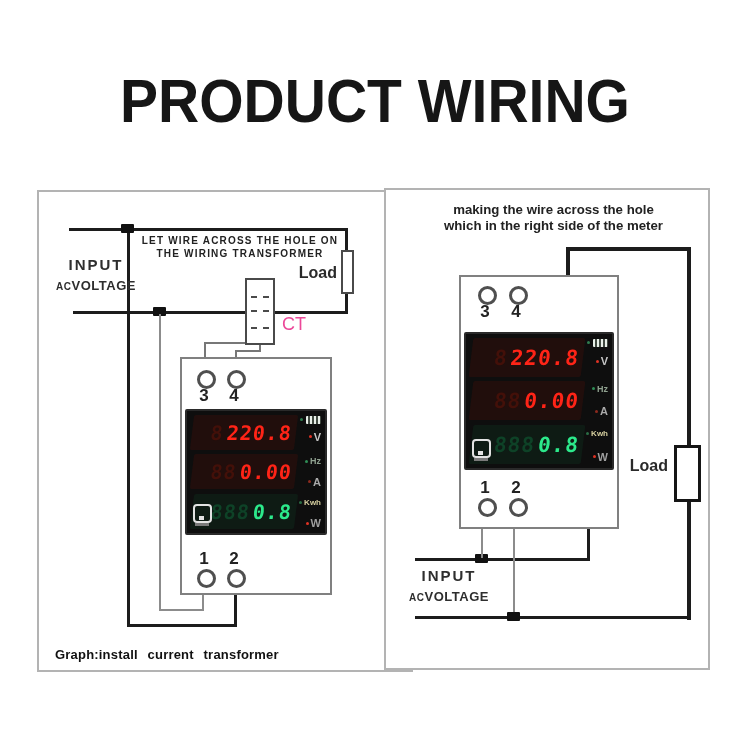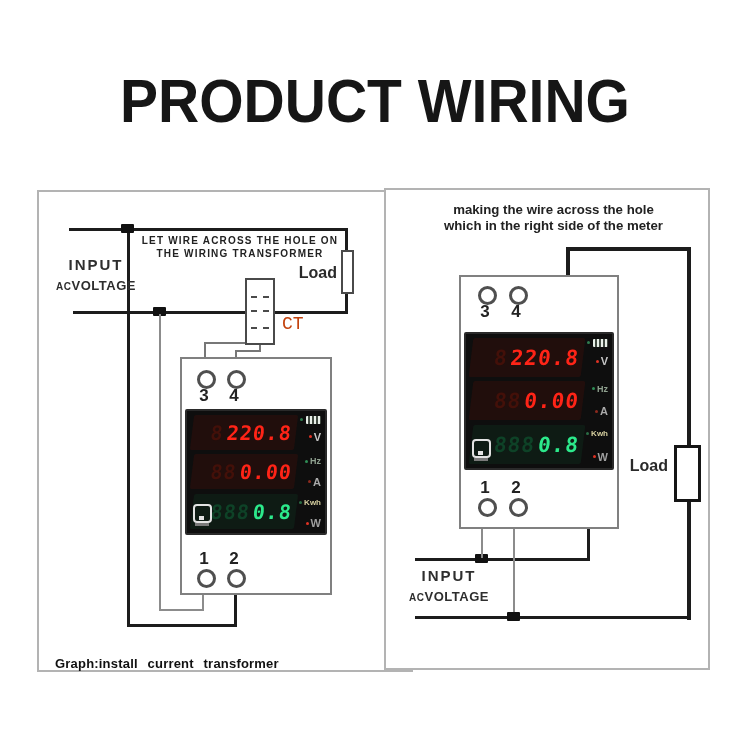--- a/index.html
+++ b/index.html
@@ -18,22 +18,22 @@
   .jx{position:absolute;width:13px;height:9px;background:#111;border-radius:1px;}
 
   
   .note{position:absolute;text-align:center;font-weight:bold;color:#222;}
   .note-l{left:96px;top:42px;width:210px;font-size:10px;letter-spacing:1.2px;line-height:13px;}
   .note-r{left:35px;top:12px;width:265px;font-size:13.5px;line-height:16px;transform:scaleX(0.98);}
   .inputw{position:absolute;text-align:center;font-weight:bold;color:#2e2e2e;letter-spacing:2px;font-size:15px;}
   .acv{position:absolute;text-align:center;font-weight:bold;color:#2e2e2e;font-size:13px;letter-spacing:0.5px;}
   .acv .ac{font-size:10px;letter-spacing:0.5px;}
   .loadlbl{position:absolute;font-weight:bold;color:#2a2a2a;font-size:16px;text-align:right;}
-  .ctlbl{position:absolute;font-family:Liberation Mono, monospace;font-size:18px;color:#c2410c;}
-  .cap{position:absolute;font-weight:bold;color:#111;margin-top:9px;}
+  .ctlbl{position:absolute;font-family:Liberation Sans, sans-serif;font-size:18px;color:#ec4899;}
+  .cap{position:absolute;font-weight:bold;color:#111;}
   .cap-l{left:16px;top:455px;font-size:13px;word-spacing:6px;letter-spacing:0.2px;}
   .cap-r{left:0;right:0;top:452px;text-align:center;font-size:11.5px;word-spacing:2px;}
 
   
   .loadbox{position:absolute;background:#fff;border:2px solid #4a4a4a;box-sizing:border-box;}
   .loadbox-r{border:3px solid #151515;}
   .ctbox{position:absolute;left:206px;top:86px;width:30px;height:67px;background:#fff;
          border:2px solid #4a4a4a;box-sizing:border-box;}
   .ctbox .dash{position:absolute;left:4px;width:18px;height:0;border-top:2px dashed #4a4a4a;}
 

